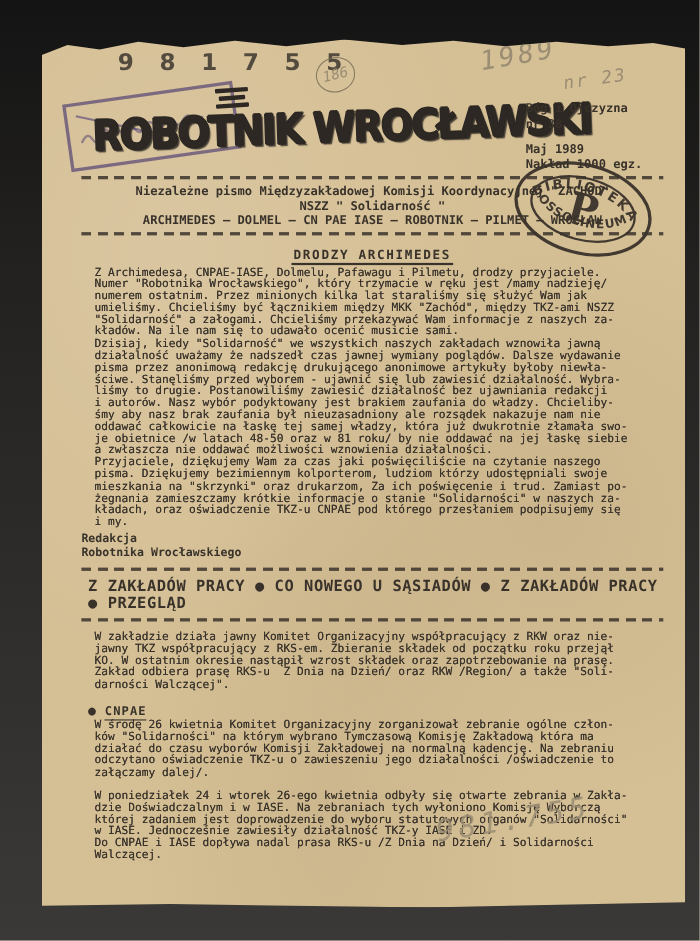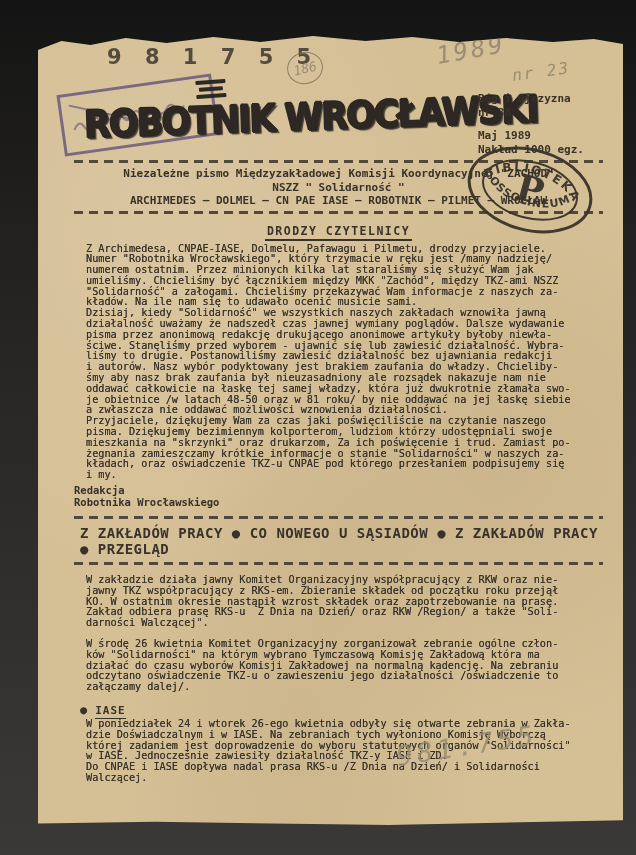--- a/index.html
+++ b/index.html
@@ -134,21 +134,21 @@
 
     <div class="subtitle">
       <div>Niezależne pismo Międzyzakładowej Komisji Koordynacyjnej "ZACHÓD"</div>
       <div>NSZZ " Solidarność "</div>
       <div>ARCHIMEDES – DOLMEL – CN PAE IASE – ROBOTNIK – PILMET – WROCŁAW</div>
     </div>
 
     <div class="rule"></div>
 
     <div class="section-heading">
-      <span>DRODZY CZYTELNICY</span>
+      <span>DRODZY ARCHIMEDES</span>
     </div>
 
     <div class="body-text">Z Archimedesa, CNPAE-IASE, Dolmelu, Pafawagu i Pilmetu, drodzy przyjaciele.
 Numer "Robotnika Wrocławskiego", który trzymacie w ręku jest /mamy nadzieję/
 numerem ostatnim. Przez minionych kilka lat staraliśmy się służyć Wam jak
 umieliśmy. Chcieliśmy być łącznikiem między MKK "Zachód", między TKZ-ami NSZZ
 "Solidarność" a załogami. Chcieliśmy przekazywać Wam informacje z naszych za-
 kładów. Na ile nam się to udawało ocenić musicie sami.
 Dzisiaj, kiedy "Solidarność" we wszystkich naszych zakładach wznowiła jawną
 działalność uważamy że nadszedł czas jawnej wymiany poglądów. Dalsze wydawanie
@@ -176,31 +176,31 @@
 
     <div class="factory-section">
       <div class="body-text">W zakładzie działa jawny Komitet Organizacyjny współpracujący z RKW oraz nie-
 jawny TKZ współpracujący z RKS-em. Zbieranie składek od początku roku przejął
 KO. W ostatnim okresie nastąpił wzrost składek oraz zapotrzebowanie na prasę.
 Zakład odbiera prasę RKS-u  Z Dnia na Dzień/ oraz RKW /Region/ a także "Soli-
 darności Walczącej".</div>
     </div>
 
     <div class="factory-section">
+      <div class="factory-header">
+        <span class="bullet">●</span><span class="ftitle">CNPAE</span>
+      </div>
       <div class="body-text">W środę 26 kwietnia Komitet Organizacyjny zorganizował zebranie ogólne człon-
 ków "Solidarności" na którym wybrano Tymczasową Komisję Zakładową która ma
 działać do czasu wyborów Komisji Zakładowej na normalną kadencję. Na zebraniu
 odczytano oświadczenie TKZ-u o zawieszeniu jego działalności /oświadczenie to
 załączamy dalej/.</div>
     </div>
 
     <div class="factory-section">
-      <div class="factory-header">
-        <span class="bullet">●</span><span class="ftitle">IASE</span>
-      </div>
       <div class="body-text">W poniedziałek 24 i wtorek 26-ego kwietnia odbyły się otwarte zebrania w Zakła-
 dzie Doświadczalnym i w IASE. Na zebraniach tych wyłoniono Komisję Wyborczą
 której zadaniem jest doprowadzenie do wyboru statutowych organów "Solidarności"
 w IASE. Jednocześnie zawiesiły działalność TKZ-y IASE i ZD.
 Do CNPAE i IASE dopływa nadal prasa RKS-u /Z Dnia na Dzień/ i Solidarności
 Walczącej.</div>
     </div>
   </div>
 
   <div class="abs bottom-number pencil">981.755</div>

